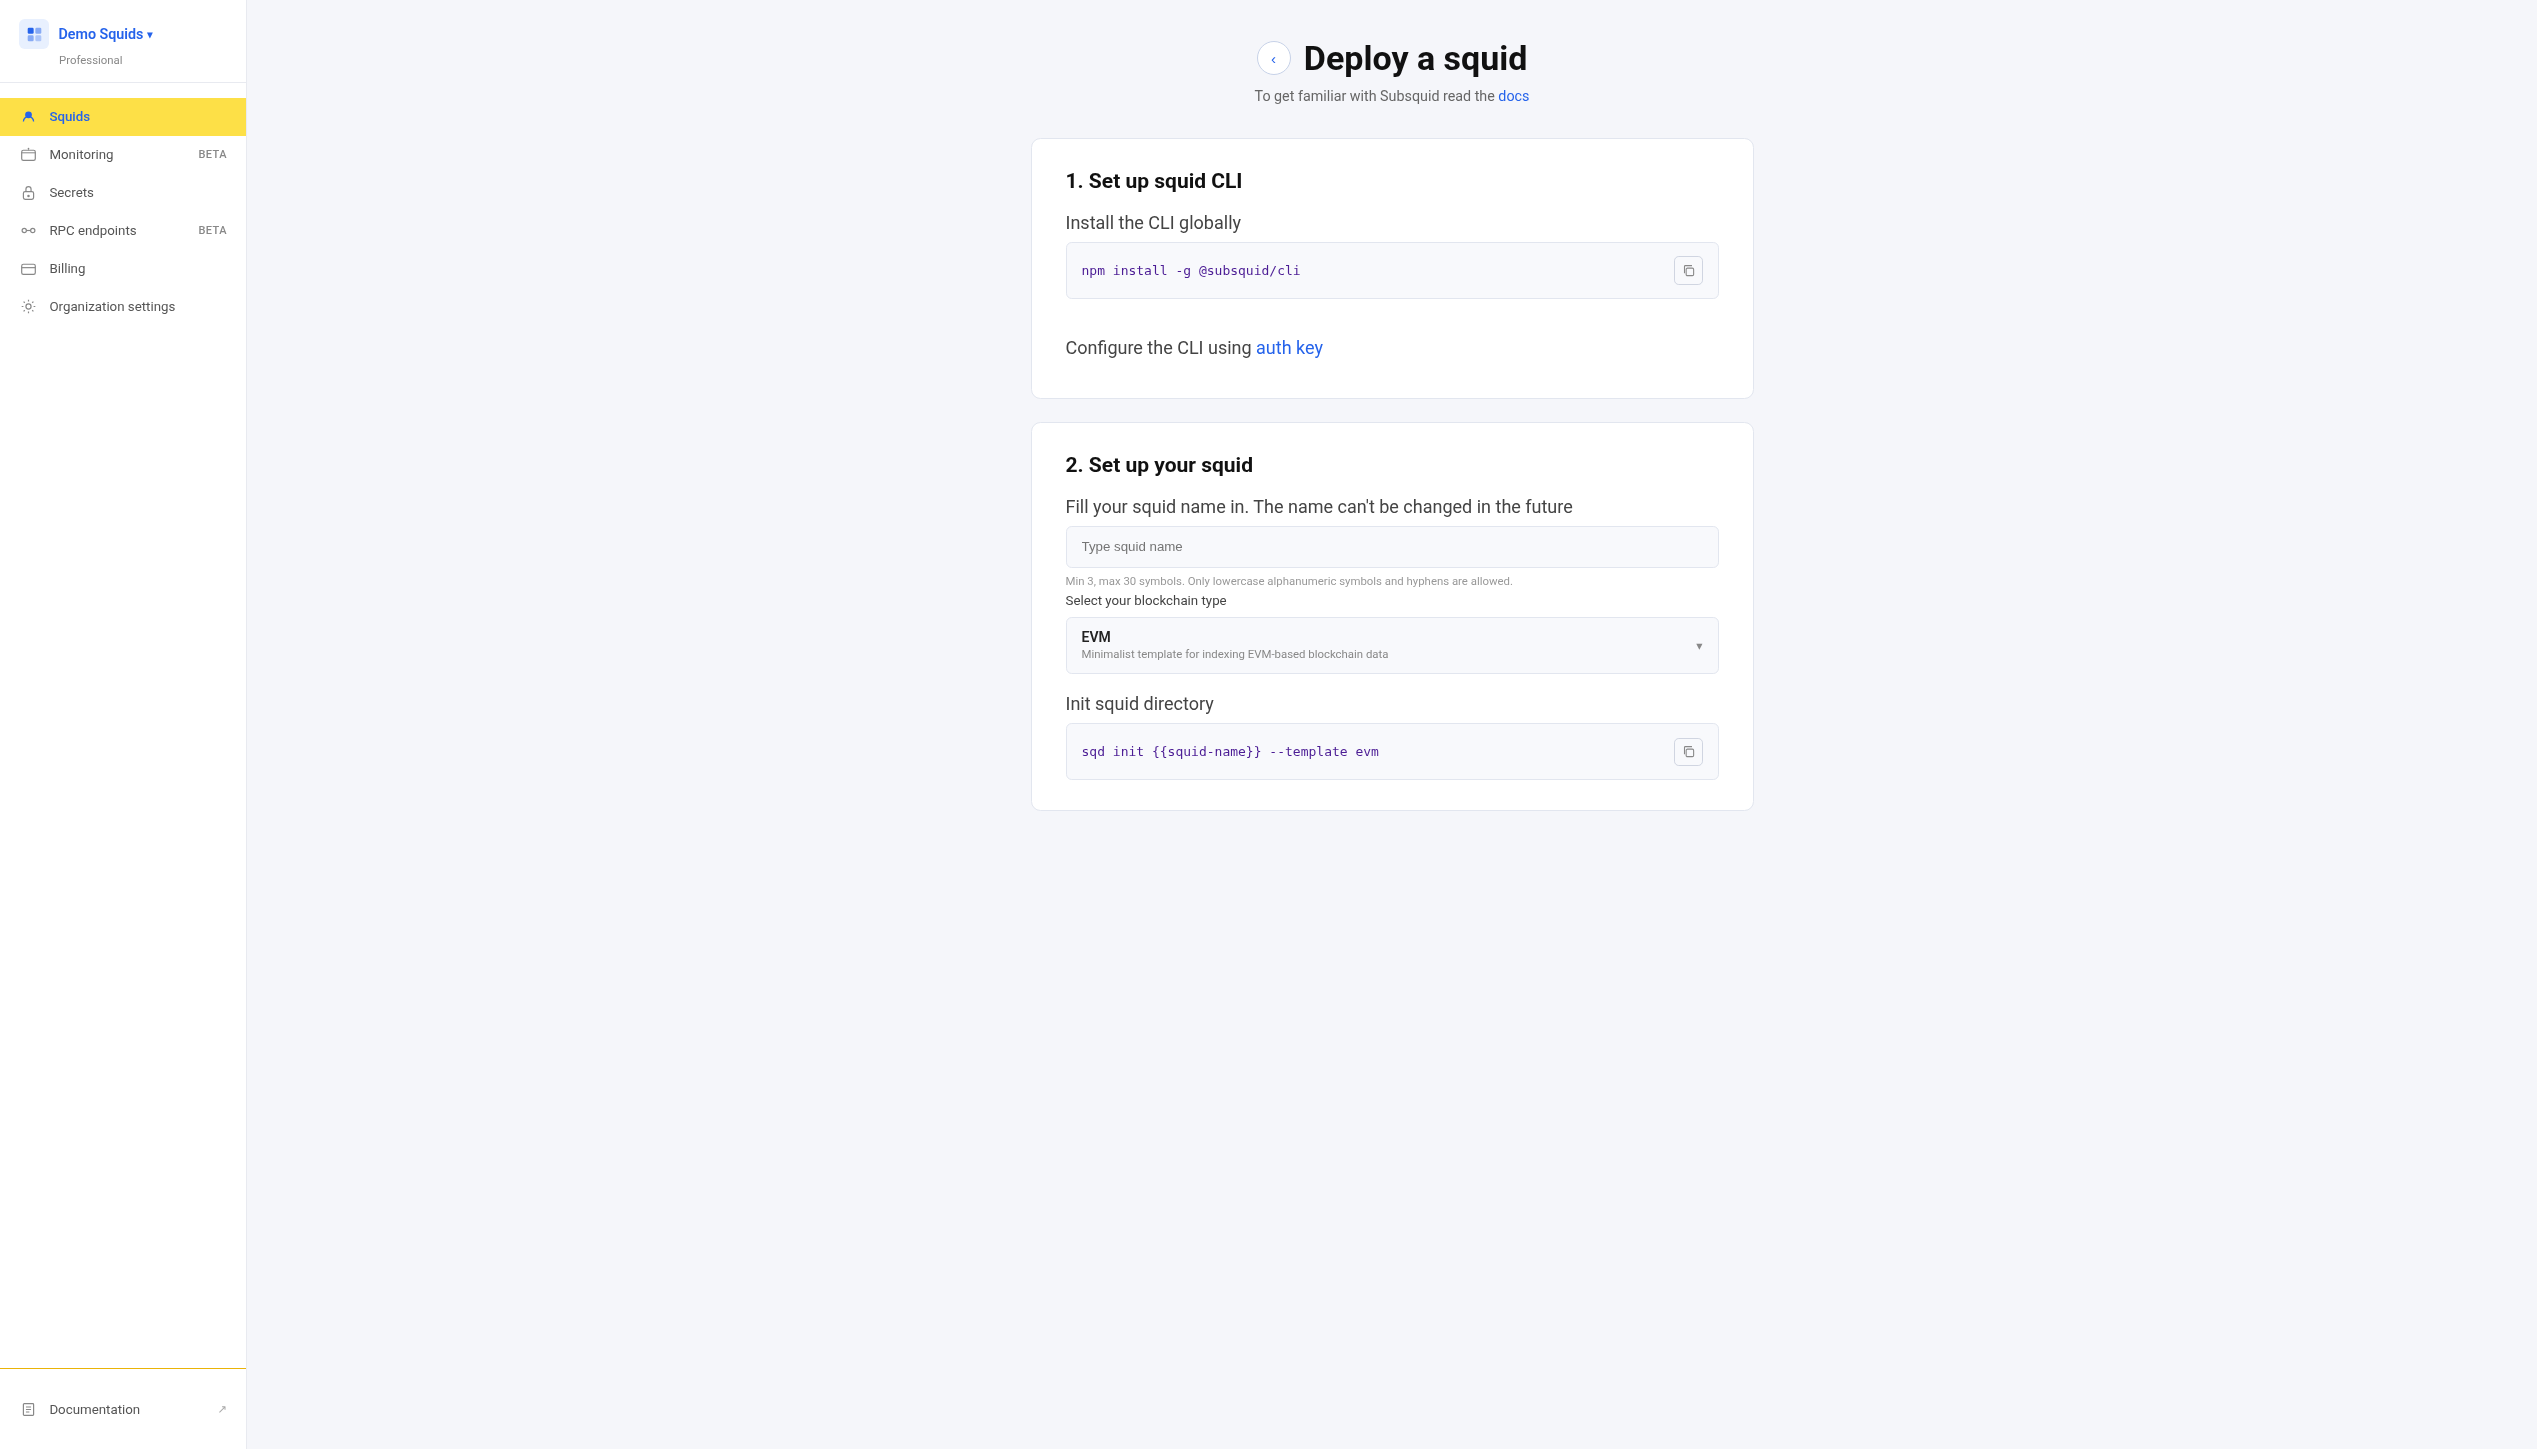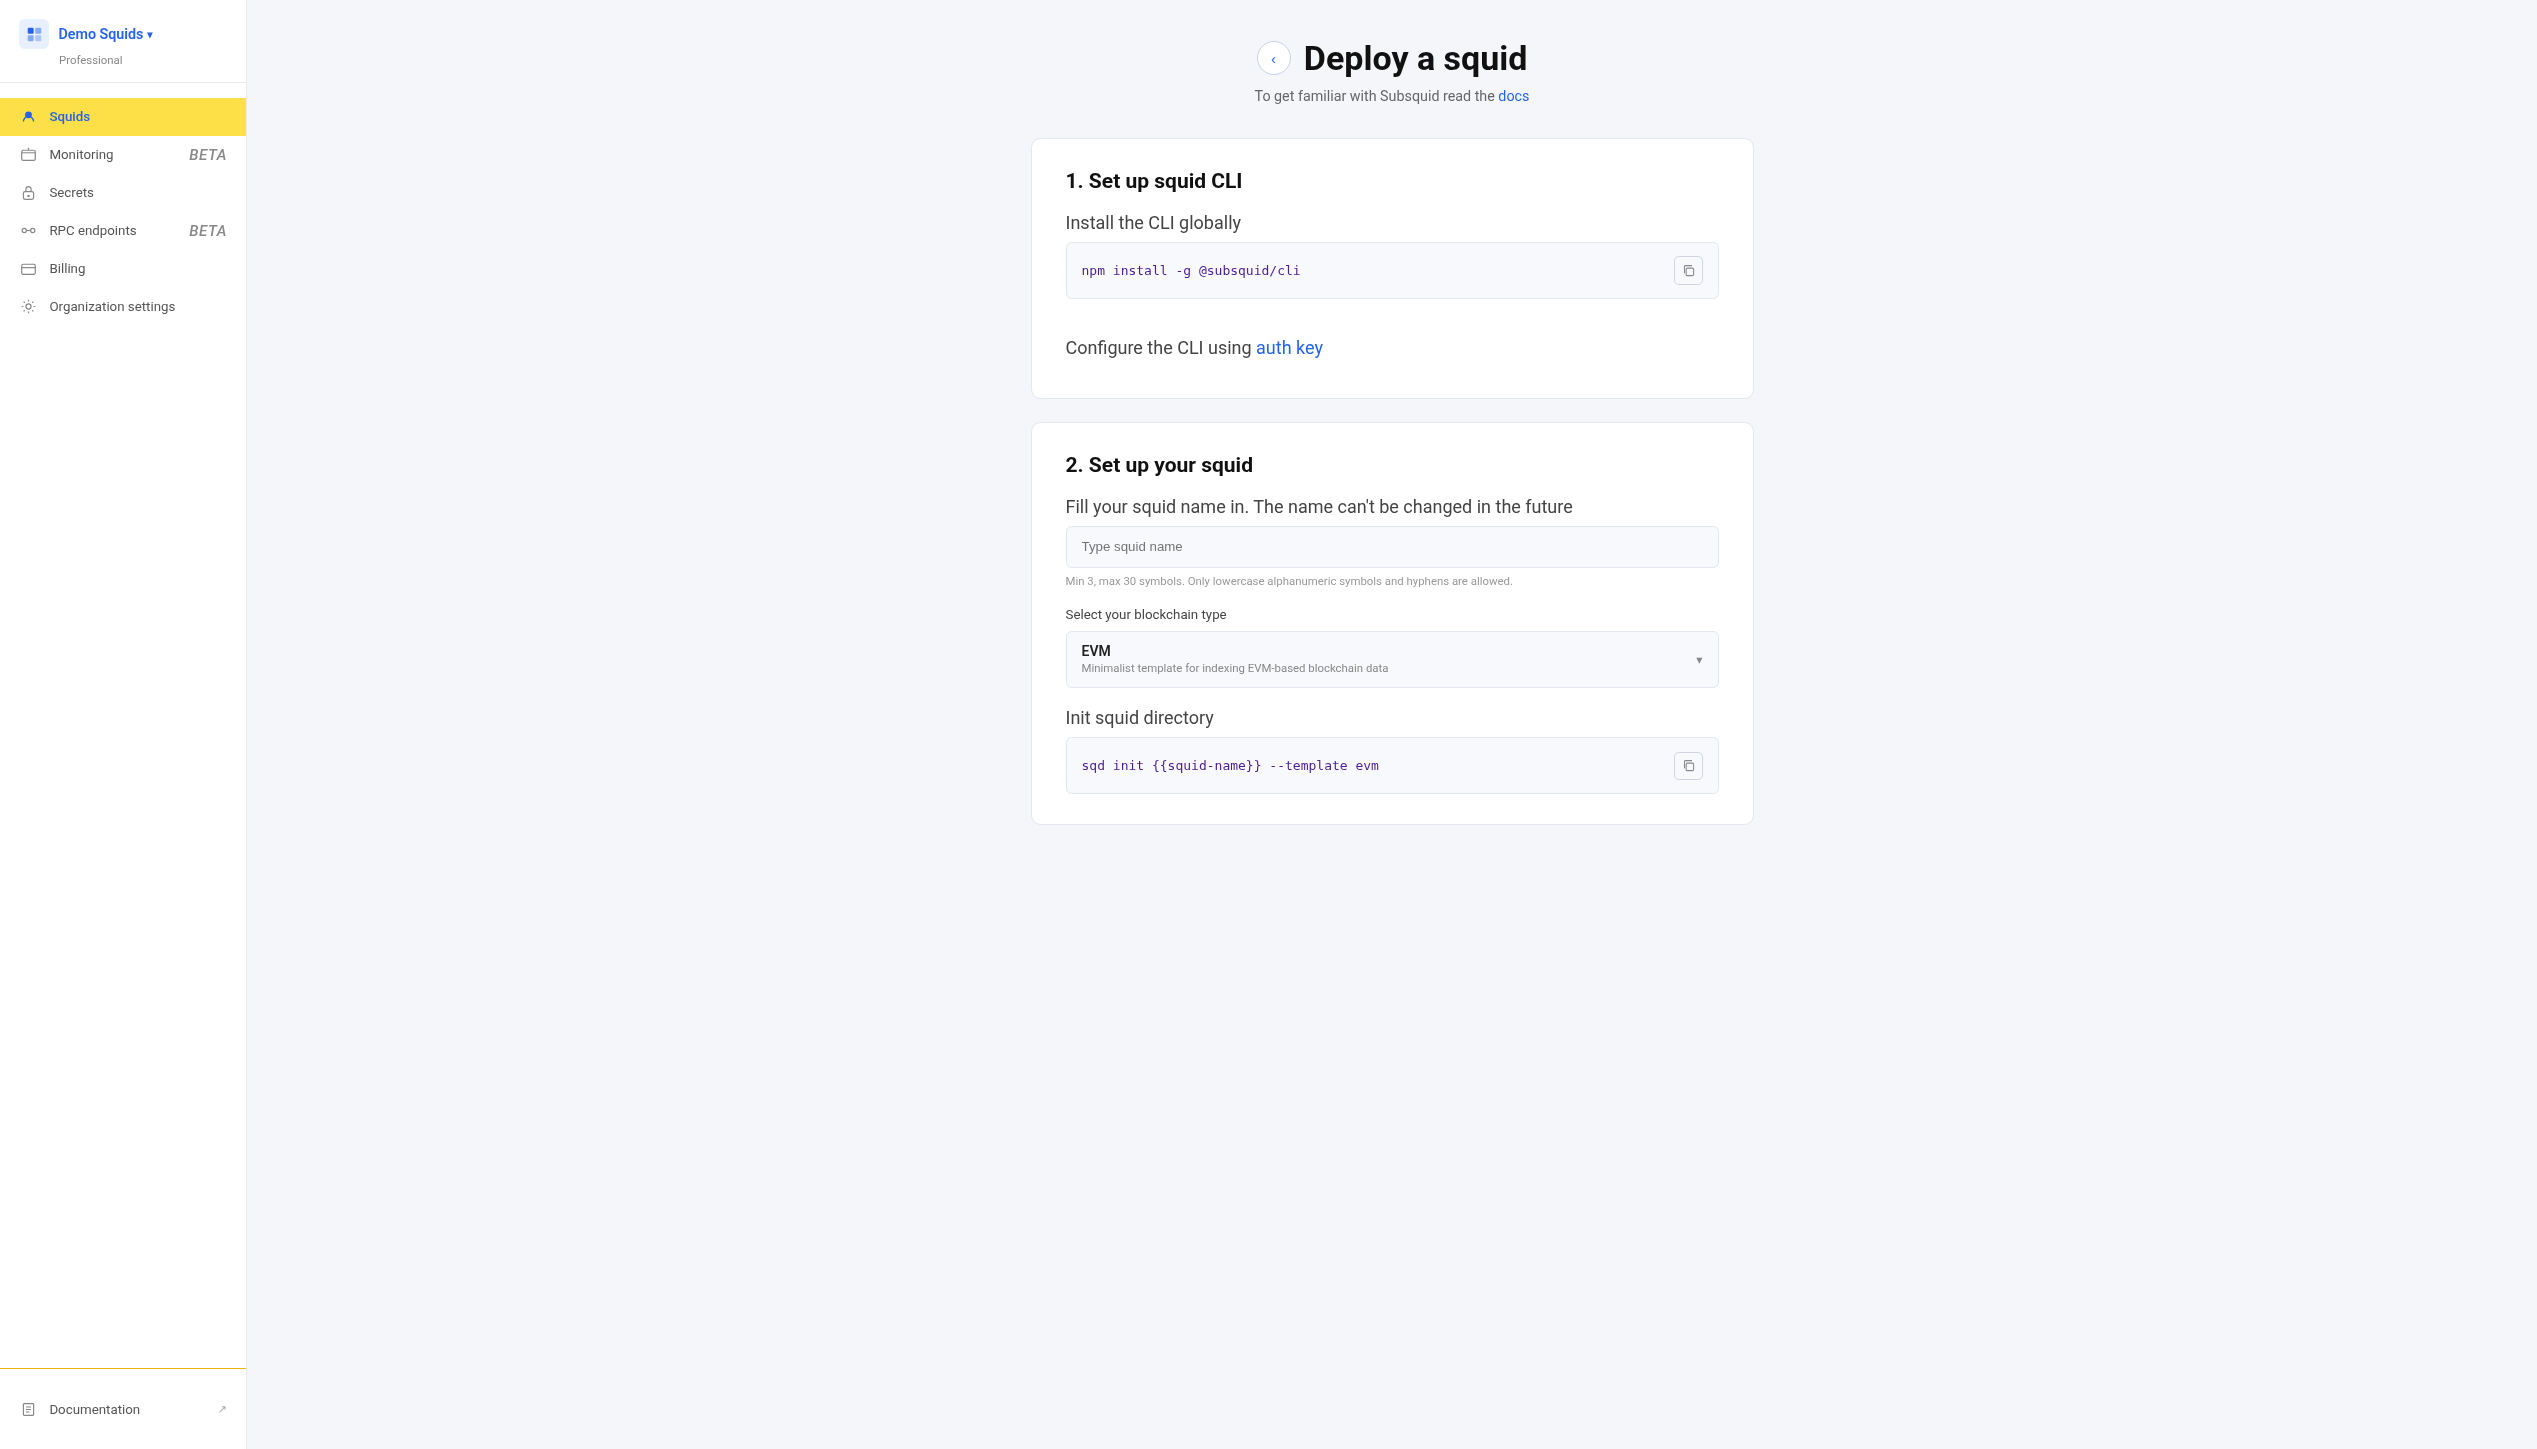--- a/index.html
+++ b/index.html
@@ -95,25 +95,24 @@
       background: #fde047;
       color: #2563eb;
       font-weight: 500;
     }
 
     .nav-item .nav-label {
       flex: 1;
     }
 
     .nav-item .badge {
-      font-size: 15px;
+      font-size: 11px;
       color: #888;
       font-weight: 500;
       letter-spacing: 0.04em;
-      font-style: italic;
     }
 
     .nav-item .ext-icon {
       font-size: 11.4px;
       color: #aaa;
     }
 
     .nav-icon {
       width: 19px;
       height: 19px;
@@ -257,21 +256,21 @@
       font-size: 13.3px;
       background: #f8f9fc;
       color: #666;
       outline: none;
       margin-bottom: 5.7px;
     }
 
     .input-hint {
       font-size: 11.4px;
       color: #999;
-      margin-bottom: 19px;
+      margin-bottom: 5px;
     }
 
     .select-label {
       font-size: 13.3px;
       color: #444;
       margin-bottom: 9.5px;
     }
 
     .select-box {
       width: 100%;

